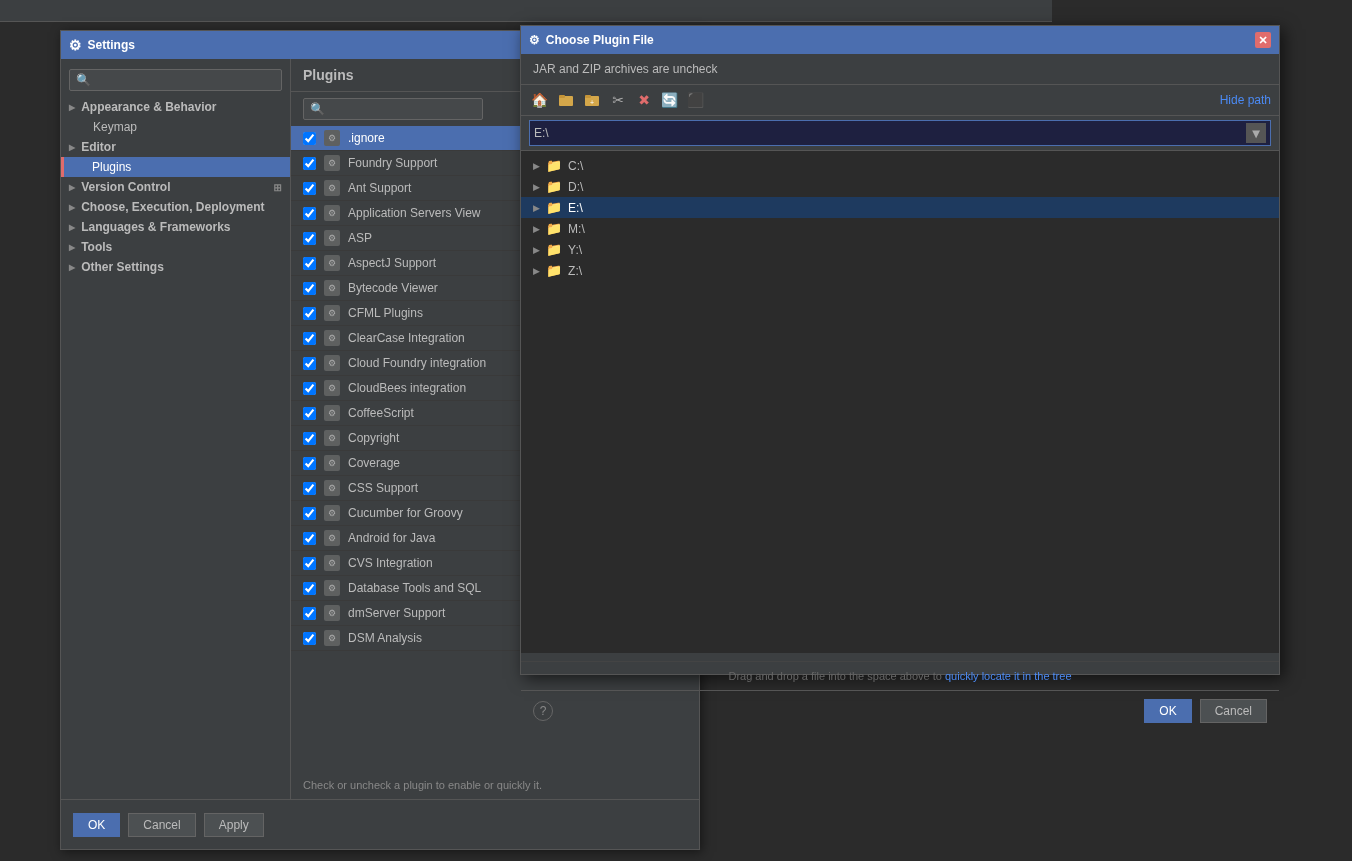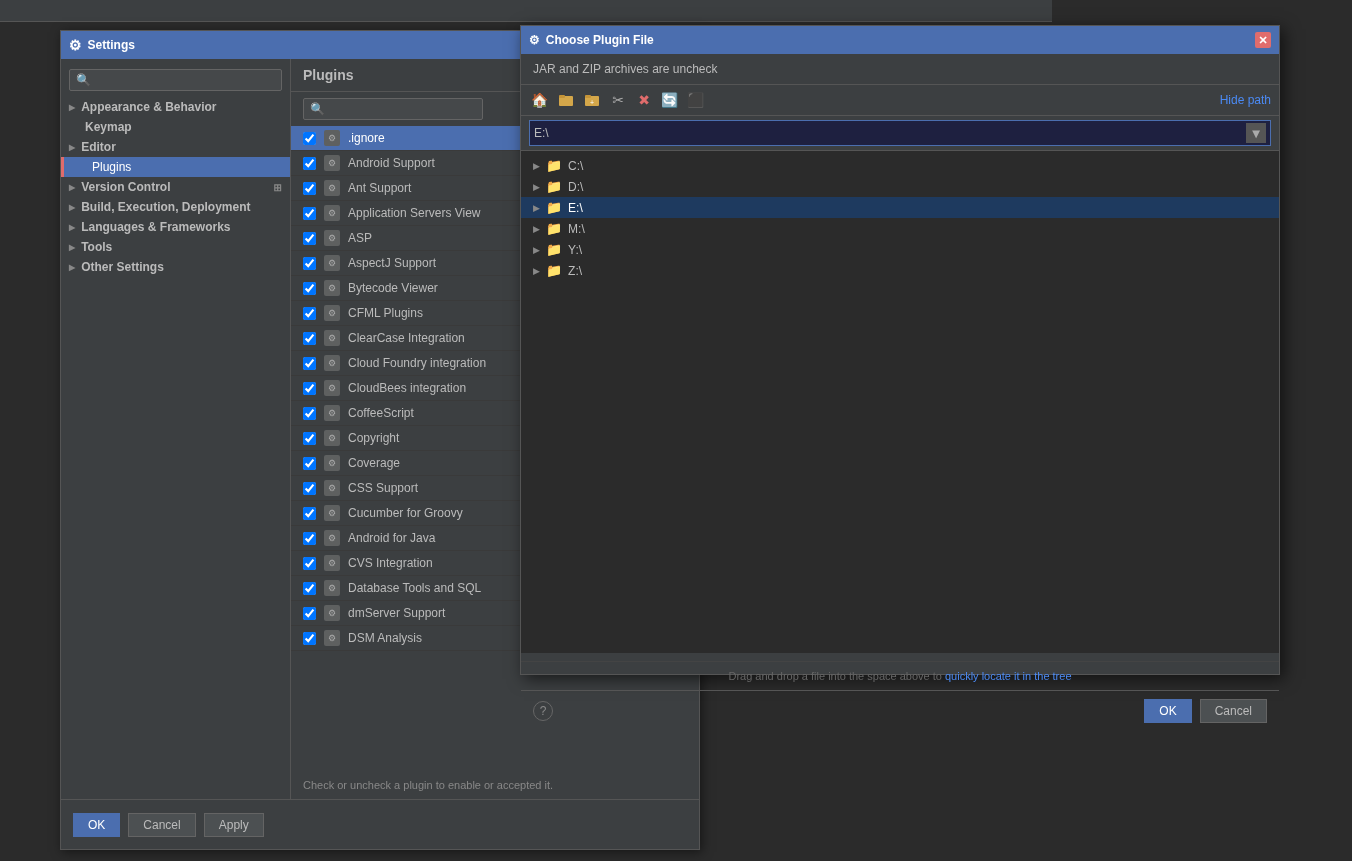--- a/index.html
+++ b/index.html
@@ -470,40 +470,40 @@
 
     <div class="settings-sidebar">
       <div class="sidebar-search">
         <input type="text" placeholder="🔍" style="">
       </div>
 
       <div class="sidebar-item has-children">
         <span class="sidebar-arrow">▶</span>
         <span>Appearance &amp; Behavior</span>
       </div>
-      <div class="sidebar-item" style="padding-left:24px;font-weight:bold;">
+      <div class="sidebar-item" style="padding-left:32px;">
         <span>Keymap</span>
       </div>
       <div class="sidebar-item has-children">
         <span class="sidebar-arrow">▶</span>
         <span>Editor</span>
       </div>
       <div class="sidebar-item selected" style="padding-left:28px; border-left: 3px solid #e06c6c;">
         <span>Plugins</span>
       </div>
       <div class="sidebar-item has-children" style="justify-content: space-between;">
         <div style="display:flex;align-items:center;gap:4px;">
           <span class="sidebar-arrow">▶</span>
           <span>Version Control</span>
         </div>
         <span style="font-size:10px;color:#888;">⊞</span>
       </div>
       <div class="sidebar-item has-children">
         <span class="sidebar-arrow">▶</span>
-        <span>Build, Execution, Deployment</span>
+        <span>Choose, Execution, Deployment</span>
       </div>
       <div class="sidebar-item has-children">
         <span class="sidebar-arrow">▶</span>
         <span>Languages &amp; Frameworks</span>
       </div>
       <div class="sidebar-item has-children">
         <span class="sidebar-arrow">▶</span>
         <span>Tools</span>
       </div>
       <div class="sidebar-item has-children">
@@ -520,21 +520,21 @@
       <div class="plugin-list">
 
         <div class="plugin-item selected">
           <input type="checkbox" checked="" style="">
           <div class="plugin-icon">⚙</div>
           <span>.ignore</span>
         </div>
         <div class="plugin-item">
           <input type="checkbox" checked="" style="">
           <div class="plugin-icon">⚙</div>
-          <span>Android Support</span>
+          <span>Foundry Support</span>
         </div>
         <div class="plugin-item">
           <input type="checkbox" checked="" style="">
           <div class="plugin-icon">⚙</div>
           <span>Ant Support</span>
         </div>
         <div class="plugin-item">
           <input type="checkbox" checked="" style="">
           <div class="plugin-icon">⚙</div>
           <span>Application Servers View</span>
@@ -618,21 +618,21 @@
           <input type="checkbox" checked="" style="">
           <div class="plugin-icon">⚙</div>
           <span>dmServer Support</span>
         </div>
         <div class="plugin-item">
           <input type="checkbox" checked="" style="">
           <div class="plugin-icon">⚙</div>
           <span>DSM Analysis</span>
         </div>
       </div>
-      <div class="plugin-check-info">Check or uncheck a plugin to enable or accepted it.</div>
+      <div class="plugin-check-info">Check or uncheck a plugin to enable or quickly it.</div>
     </div>
   </div>
 
   <div class="settings-footer">
     <div class="footer-buttons-right">
       <button class="btn primary">OK</button>
       <button class="btn">Cancel</button>
       <button class="btn apply">Apply</button>
     </div>
   </div>

